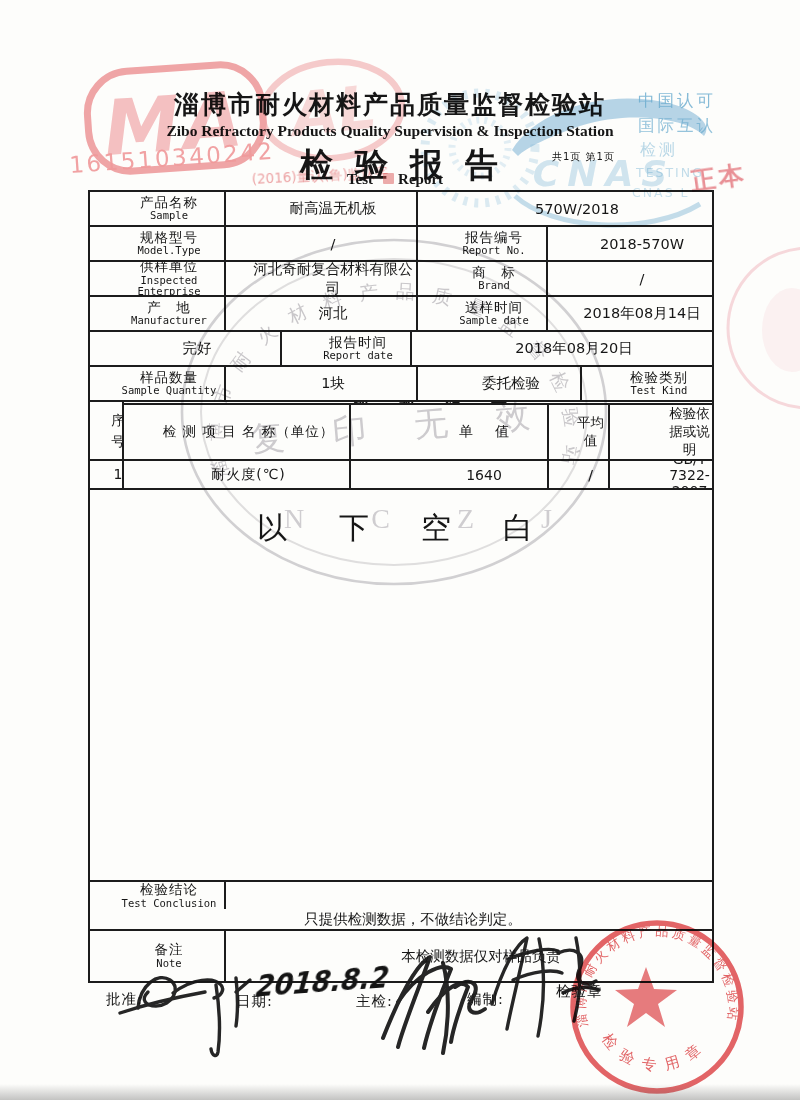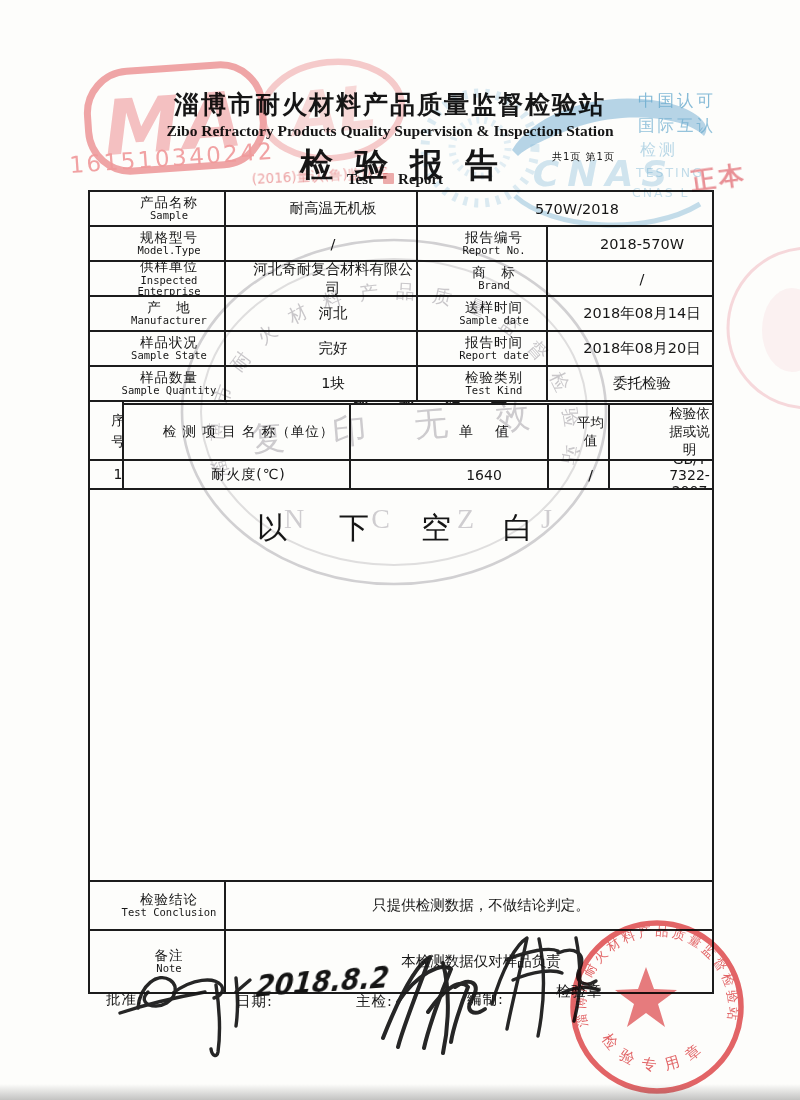--- a/index.html
+++ b/index.html
@@ -40,21 +40,21 @@
   .rcols{display:flex;flex:1;}
   .ritem{width:227px;font-size:13.5px;letter-spacing:1px;}
   .rsingle{width:152px;font-size:14px;letter-spacing:22px;text-indent:22px;margin-left:46px;}
   .ravg{width:61px;font-size:13.5px;}
   .rbasis{flex:1;font-size:13.5px;margin-left:33px;}
   .rdata{height:27px;}
   .rdata .cell{font-size:14px;justify-content:center;}
   .rblank{height:392px;border-bottom:2px solid #1c1c1c;box-sizing:border-box;
           text-align:center;padding-top:18px;}
   .rblank span{font-size:30px;letter-spacing:52px;text-indent:52px;padding-left:40px;}
-  .crow1{height:47px;} .crow2{height:61px;}
+  .crow1{height:47px;flex-direction:column;} .crow2{height:50px;}
   .cval{flex:1;font-size:14.5px;}
   
   .flabel{position:absolute;font-size:14.5px;z-index:2;letter-spacing:1px;}
   .f-approve{left:106px;top:990px;} .f-date{left:236px;top:992px;}
   .f-chief{left:356px;top:992px;} .f-prepare{left:467px;top:990px;}
   .f-seal{left:556px;top:982px;}
   .hand-date{position:absolute;left:256px;top:966px;z-index:4;
     font-size:27px;font-weight:700;font-style:italic;color:#141414;
     transform:rotate(-4deg) skewX(-10deg) scaleY(1.12);
     letter-spacing:0px;filter:blur(.3px);}
@@ -123,43 +123,39 @@
       </div>
       <div class="cell val w2">河北</div>
       <div class="cell lab w3">
         <div class="zh">送样时间</div>
         <div class="en">Sample date</div>
       </div>
       <div class="cell val w4">2018年08月14日</div>
     </div>
 
     <div class="row irow">
-      <div class="cell lab w1">
-        <div class="zh">样品状况</div>
-        <div class="en">Sample State</div>
-      </div>
       <div class="cell val w2">完好</div>
       <div class="cell lab w3">
         <div class="zh">报告时间</div>
         <div class="en">Report date</div>
       </div>
       <div class="cell val w4">2018年08月20日</div>
     </div>
 
     <div class="row irow">
       <div class="cell lab w1">
         <div class="zh">样品数量</div>
         <div class="en">Sample Quantity</div>
       </div>
       <div class="cell val w2">1块</div>
+      <div class="cell val w4">委托检验</div>
       <div class="cell lab w3">
         <div class="zh">检验类别</div>
         <div class="en">Test Kind</div>
       </div>
-      <div class="cell val w4">委托检验</div>
     </div>
 
     <div class="rhead">
       <div class="cell seq">
         <div>序</div>
         <div>号</div>
       </div>
       <div class="rright">
         <div class="cell rtitle">检验结果</div>
         <div class="rcols">

